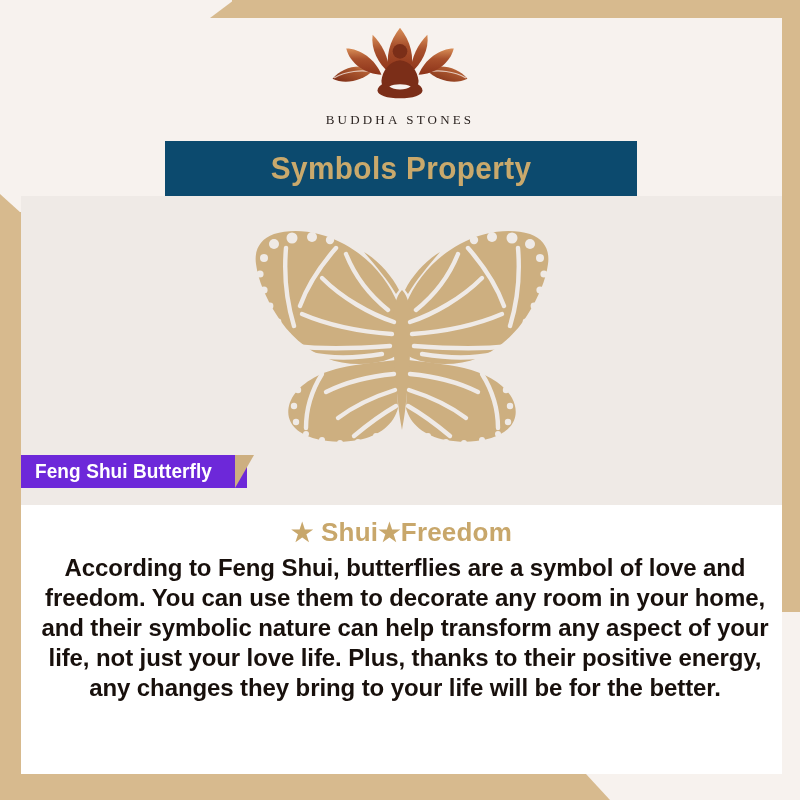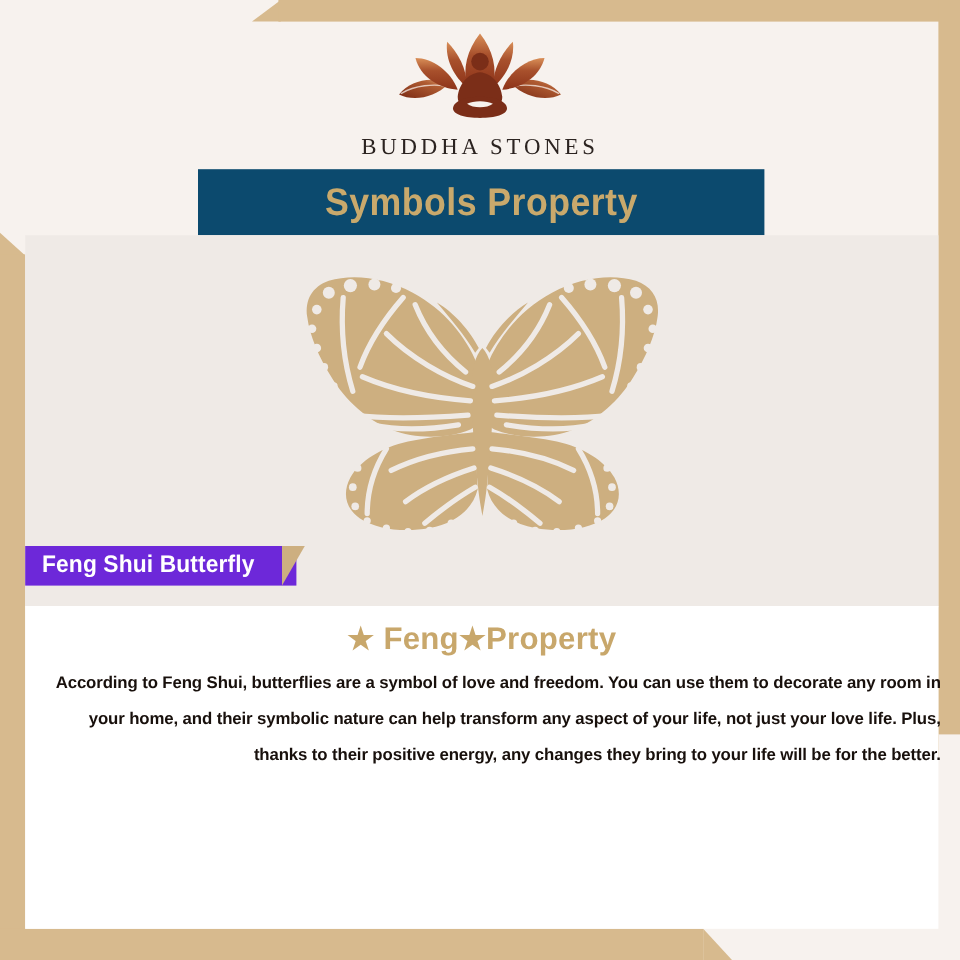--- a/index.html
+++ b/index.html
@@ -106,21 +106,21 @@
     justify-content: flex-start;
   }
   .logo-mark {
     width: 170px;
     height: 88px;
     display: block;
   }
   .logo-word {
     margin-top: 2px;
     font-family: "Liberation Serif", "DejaVu Serif", serif;
-    font-size: 19px;
+    font-size: 13px;
     letter-spacing: 3.2px;
     color: #2b2320;
     font-weight: 400;
   }
 
   
   .title-band {
     position: absolute;
     top: 141px;
     left: 165px;
@@ -212,26 +212,26 @@
     color: #c8a76b;
     letter-spacing: 0.2px;
   }
   .tagline .star { font-size: 25px; }
   .body-copy {
     position: absolute;
     top: 48px;
     left: 5px;
     width: 758px;
     font-family: "Liberation Sans Narrow", "Liberation Sans", sans-serif;
-    font-size: 14px;
+    font-size: 24px;
     font-weight: bold;
     line-height: 30px;
     color: #18100c;
     letter-spacing: -0.1px;
-    text-align: right;
+    text-align: center;
   }
 </style>
 </head>
 <body>
 
 <div id="page">
 
   <div class="deco-top-right-corner"></div>
   <div class="deco-top-right"></div>
   <div class="deco-right-band"></div>
@@ -378,17 +378,17 @@
       </g>
     </svg>
   </div>
 
   <div class="badge">
     <span class="badge-text">Feng Shui Butterfly</span>
   </div>
   <div class="badge-tip"></div>
 
   <div class="content-panel">
-    <div class="tagline"><span class="star">★</span> <span>Feng</span><span class="star">★</span><span>Property</span></div>
+    <div class="tagline"><span class="star">★</span> <span>Shui</span><span class="star">★</span><span>Freedom</span></div>
     <div class="body-copy">According to Feng Shui, butterflies are a symbol of love and freedom. You can use them to decorate any room in your home, and their symbolic nature can help transform any aspect of your life, not just your love life. Plus, thanks to their positive energy, any changes they bring to your life will be for the better.</div>
   </div>
 
 </div>
 
 </body></html>

